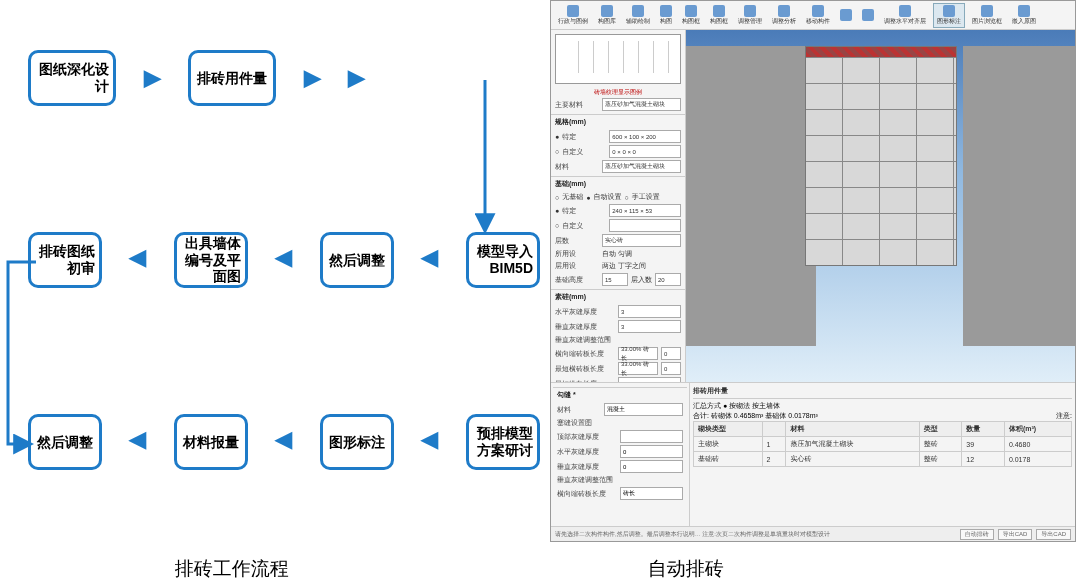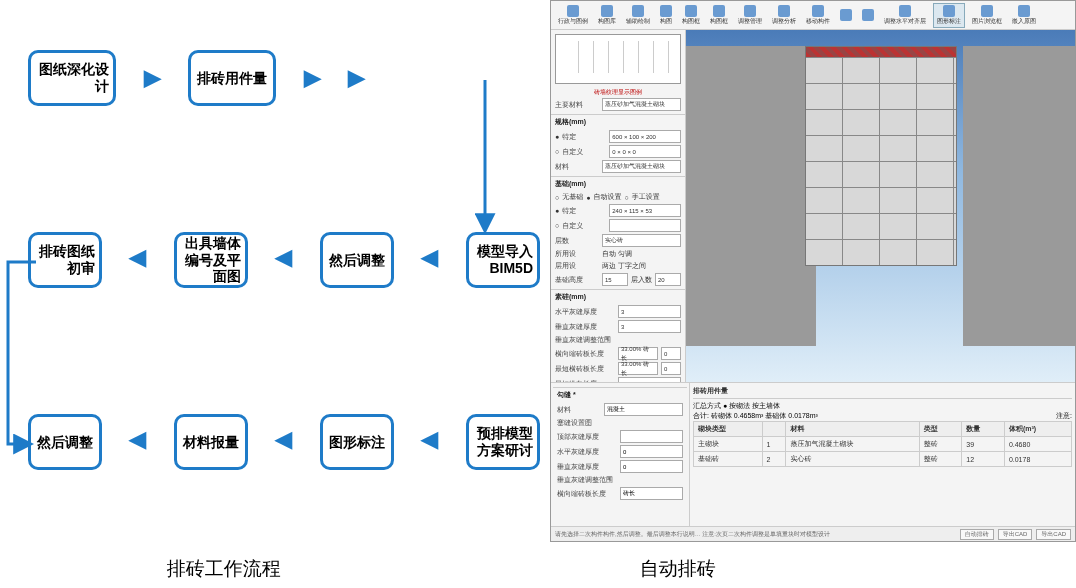--- a/index.html
+++ b/index.html
@@ -4,21 +4,21 @@
 <style>
   body{margin:0;padding:0;font-family:"Microsoft YaHei",SimSun,sans-serif;background:#fff;width:1076px;height:588px;overflow:hidden}
   .container{display:flex;width:100%;height:100%}
   .left-panel{width:530px;position:relative;padding:20px 10px}
   .right-panel{width:546px;height:540px;background:#e8e8e8;border:1px solid #999;position:relative;font-size:7px}
   .flow-row{display:flex;justify-content:flex-start;gap:28px;align-items:center;margin-left:18px}
   .node{border:3px solid #1e7bc8;border-radius:10px;width:88px;height:56px;display:flex;align-items:center;justify-content:center;text-align:right;font-size:14px;font-weight:600;color:#000;padding:4px;box-sizing:border-box;line-height:1.2}
   .arrow-h{color:#1e7bc8;font-size:22px;font-weight:bold;width:16px;text-align:center}
   .arrow-h.left{transform:rotate(180deg)}
   svg.connectors{position:absolute;top:0;left:0;width:530px;height:500px;pointer-events:none}
-  .caption-row{display:flex;width:908px;position:absolute;bottom:6px;left:0}
+  .caption-row{display:flex;width:908px;position:absolute;bottom:6px;left:8px}
   .caption{font-size:19px;color:#000;text-align:center}
   .cap-left{width:530px}
   .cap-right{width:546px}
   
   .rp-toolbar{height:28px;background:#f4f4f4;border-bottom:1px solid #ccc;display:flex;align-items:center;gap:4px;padding:0 4px}
   .tb-btn{display:flex;flex-direction:column;align-items:center;font-size:6px;color:#333;padding:1px 3px}
   .tb-btn.active{border:1px solid #8ab;background:#dce8f0}
   .tb-ico{width:12px;height:12px;background:#6a9bd1;border-radius:2px}
   .rp-body{display:flex;height:352px}
   .rp-sidebar{width:134px;background:#f4f4f4;border-right:1px solid #ccc;overflow:hidden;font-size:7px;color:#333}

